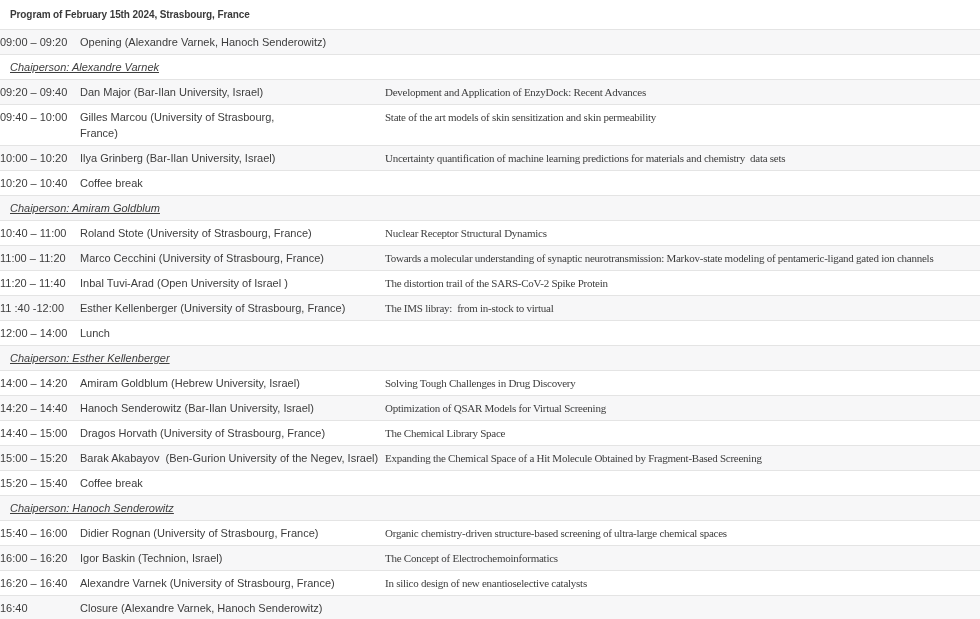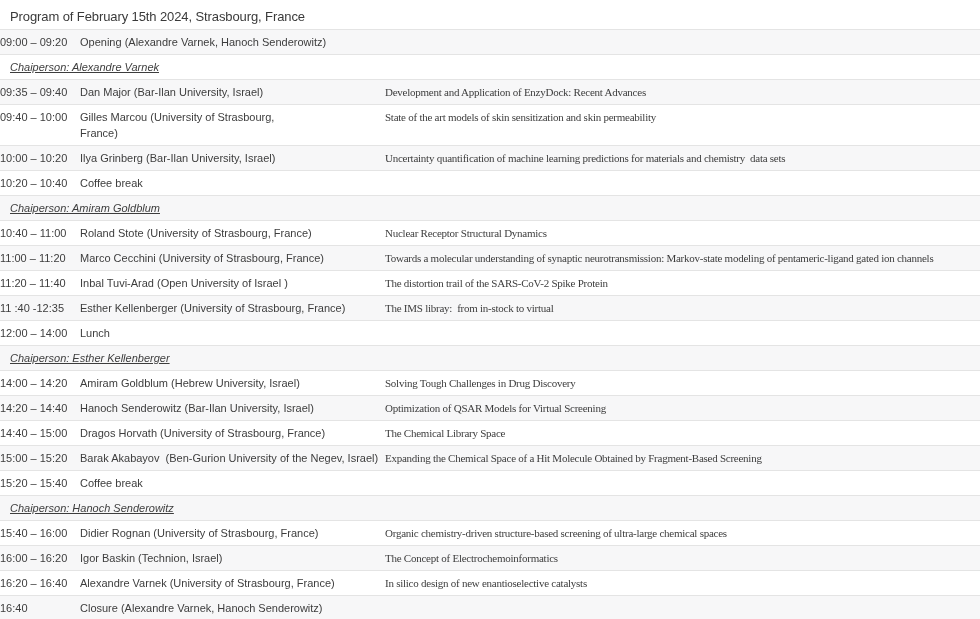--- a/index.html
+++ b/index.html
@@ -8,22 +8,22 @@
     width: 980px;
     height: 619px;
     overflow: hidden;
     background: #ffffff;
     font-family: "Liberation Sans", "DejaVu Sans", sans-serif;
   }
   .page-header {
     box-sizing: border-box;
     height: 29px;
     padding: 9px 10px 0 10px;
-    font-size: 13px;
-    font-weight: normal;
+    font-size: 10px;
+    font-weight: bold;
     color: #3a3a3a;
     letter-spacing: -0.1px;
     white-space: pre;
   }
   table.program {
     width: 980px;
     table-layout: fixed;
     border-collapse: collapse;
   }
   table.program col.c-time    { width: 80px; }
@@ -75,21 +75,21 @@
   <tbody id="program-body">
       <tr class="alt session-row">
         <td class="time-cell">09:00 – 09:20</td>
         <td class="speaker-cell">Opening (Alexandre Varnek, Hanoch Senderowitz)</td>
         <td class="title-cell"></td>
       </tr>
       <tr class="chair-row">
         <td colspan="3">Chaiperson: Alexandre Varnek</td>
       </tr>
       <tr class="alt session-row">
-        <td class="time-cell">09:35 – 09:40</td>
+        <td class="time-cell">09:20 – 09:40</td>
         <td class="speaker-cell">Dan Major (Bar-Ilan University, Israel)</td>
         <td class="title-cell">Development and Application of EnzyDock: Recent Advances</td>
       </tr>
       <tr class="session-row">
         <td class="time-cell">09:40 – 10:00</td>
         <td class="speaker-cell">Gilles Marcou (University of Strasbourg,
 France)</td>
         <td class="title-cell">State of the art models of skin sensitization and skin permeability</td>
       </tr>
       <tr class="alt session-row">
@@ -114,21 +114,21 @@
         <td class="time-cell">11:00 – 11:20</td>
         <td class="speaker-cell">Marco Cecchini (University of Strasbourg, France)</td>
         <td class="title-cell">Towards a molecular understanding of synaptic neurotransmission: Markov-state modeling of pentameric-ligand gated ion channels</td>
       </tr>
       <tr class="session-row">
         <td class="time-cell">11:20 – 11:40</td>
         <td class="speaker-cell">Inbal Tuvi-Arad (Open University of Israel )</td>
         <td class="title-cell">The distortion trail of the SARS-CoV-2 Spike Protein</td>
       </tr>
       <tr class="alt session-row">
-        <td class="time-cell">11 :40 -12:35</td>
+        <td class="time-cell">11 :40 -12:00</td>
         <td class="speaker-cell">Esther Kellenberger (University of Strasbourg, France)</td>
         <td class="title-cell">The IMS libray:  from in-stock to virtual</td>
       </tr>
       <tr class="session-row">
         <td class="time-cell">12:00 – 14:00</td>
         <td class="speaker-cell">Lunch</td>
         <td class="title-cell"></td>
       </tr>
       <tr class="alt chair-row">
         <td colspan="3">Chaiperson: Esther Kellenberger</td>

